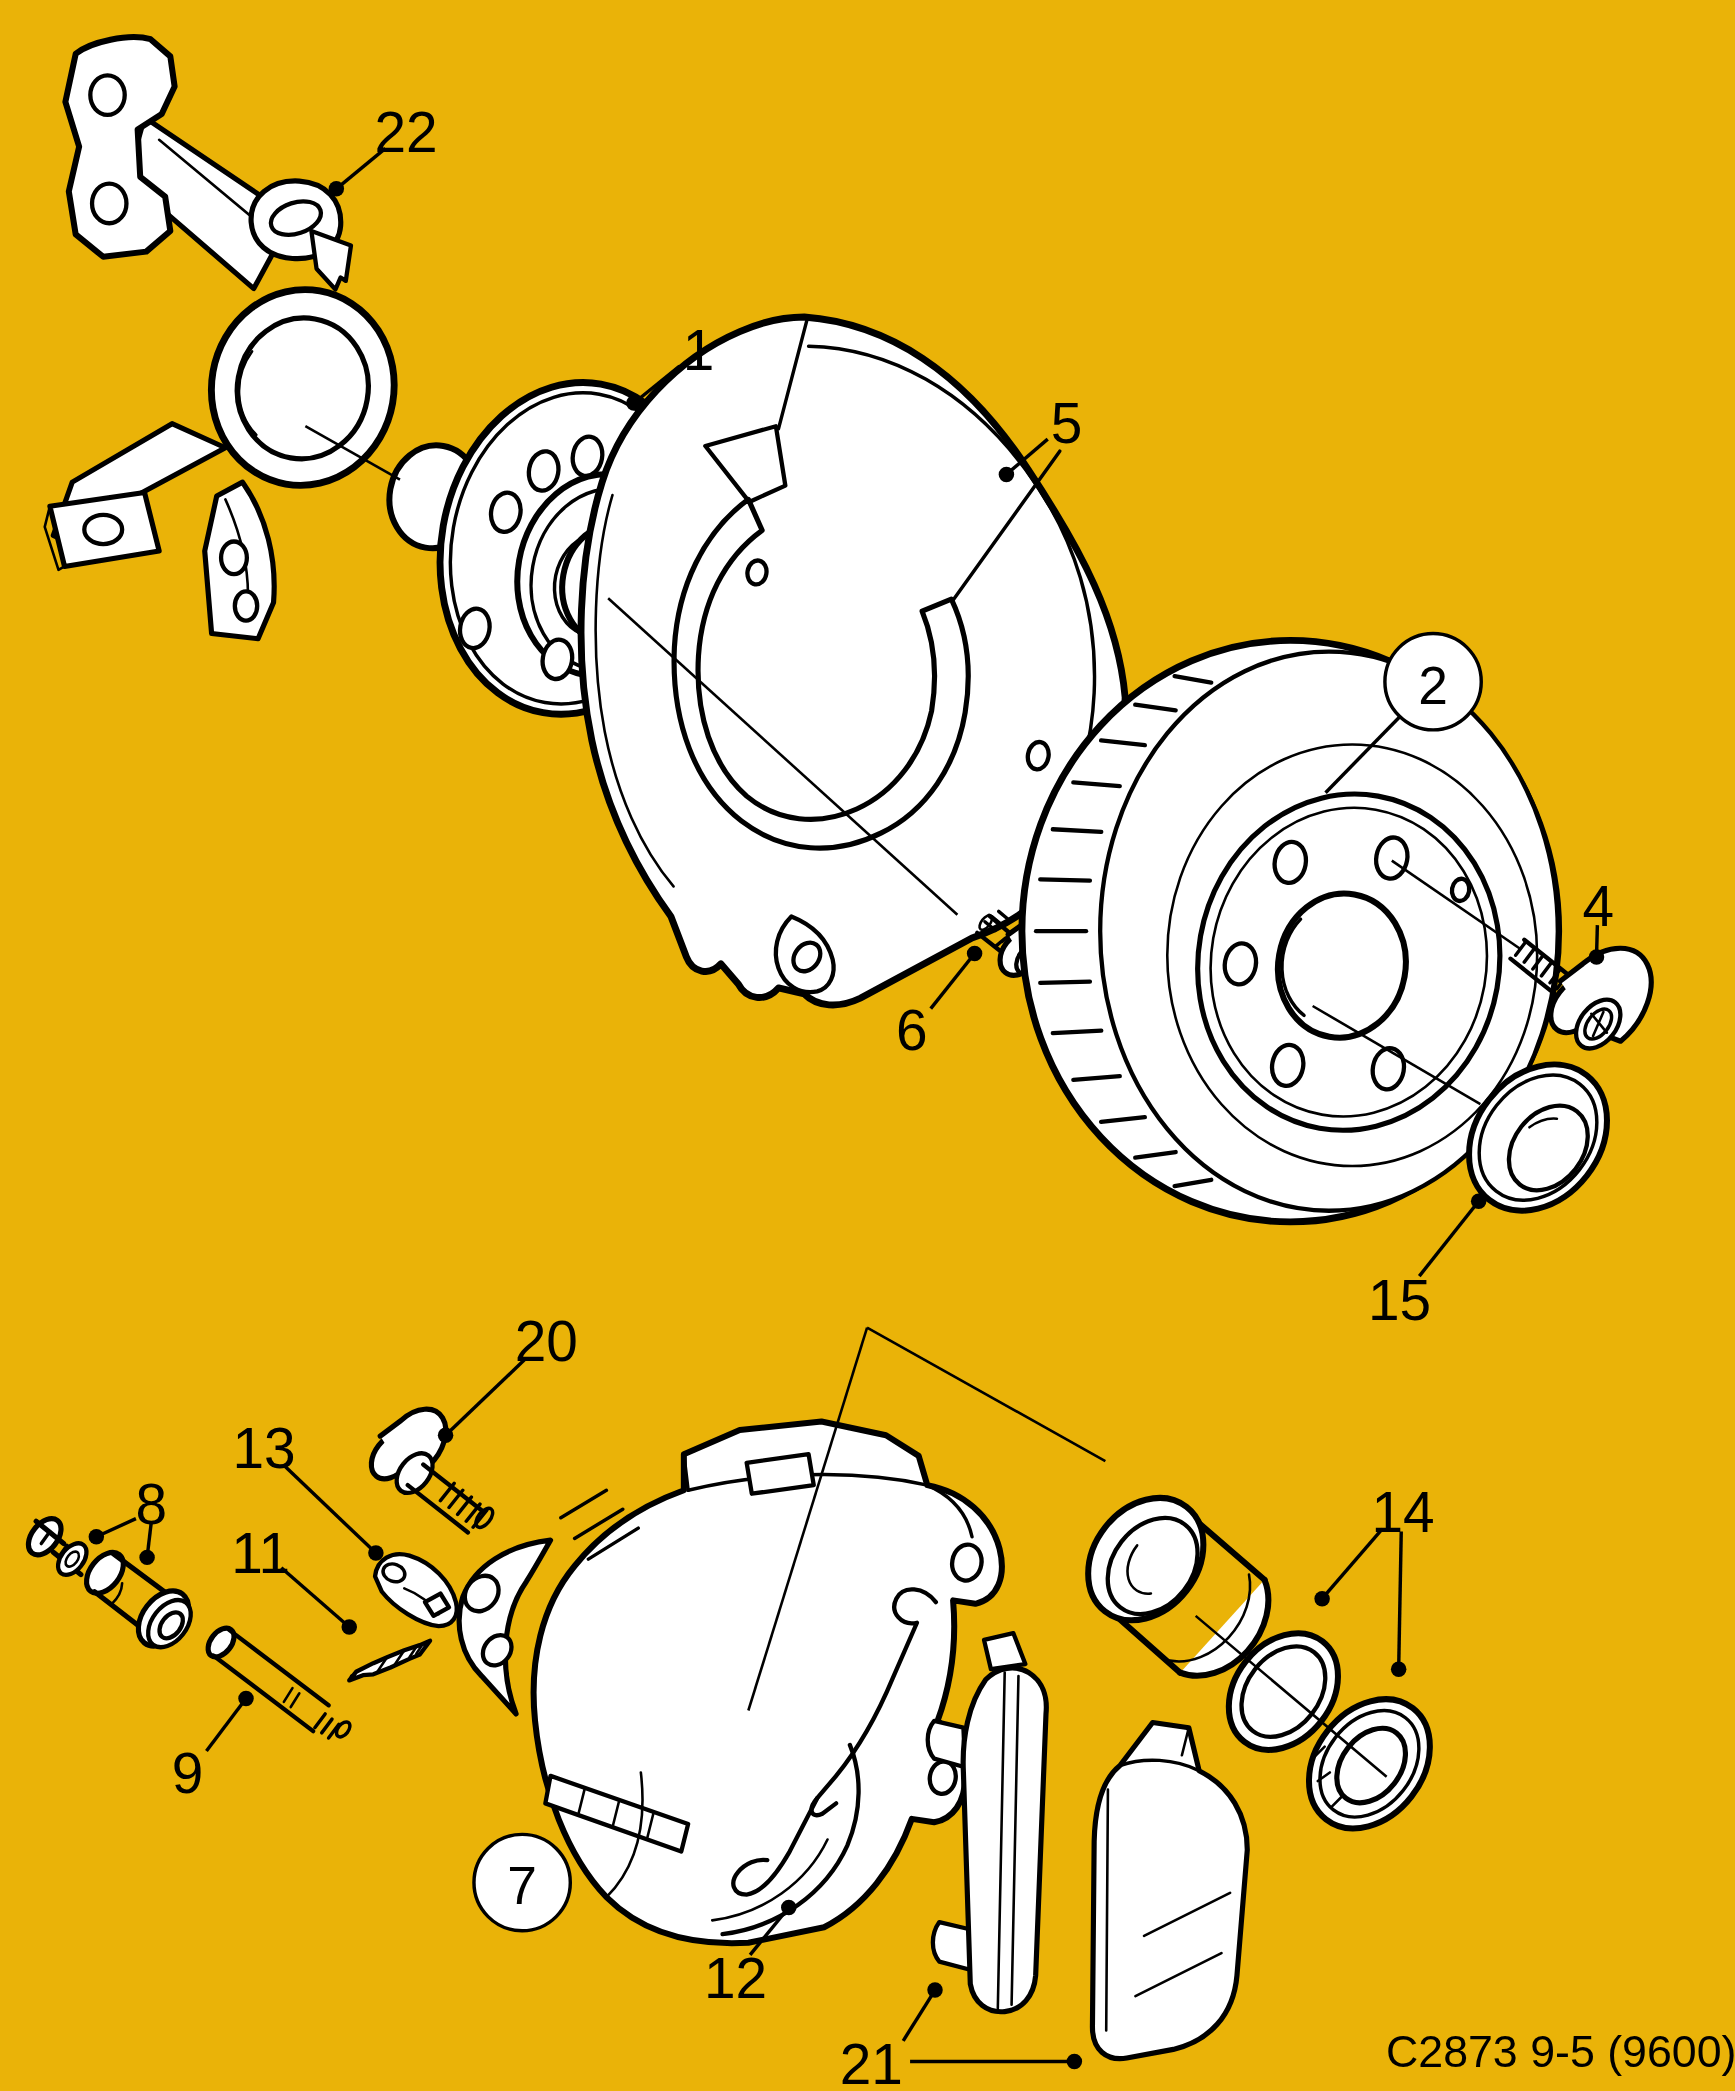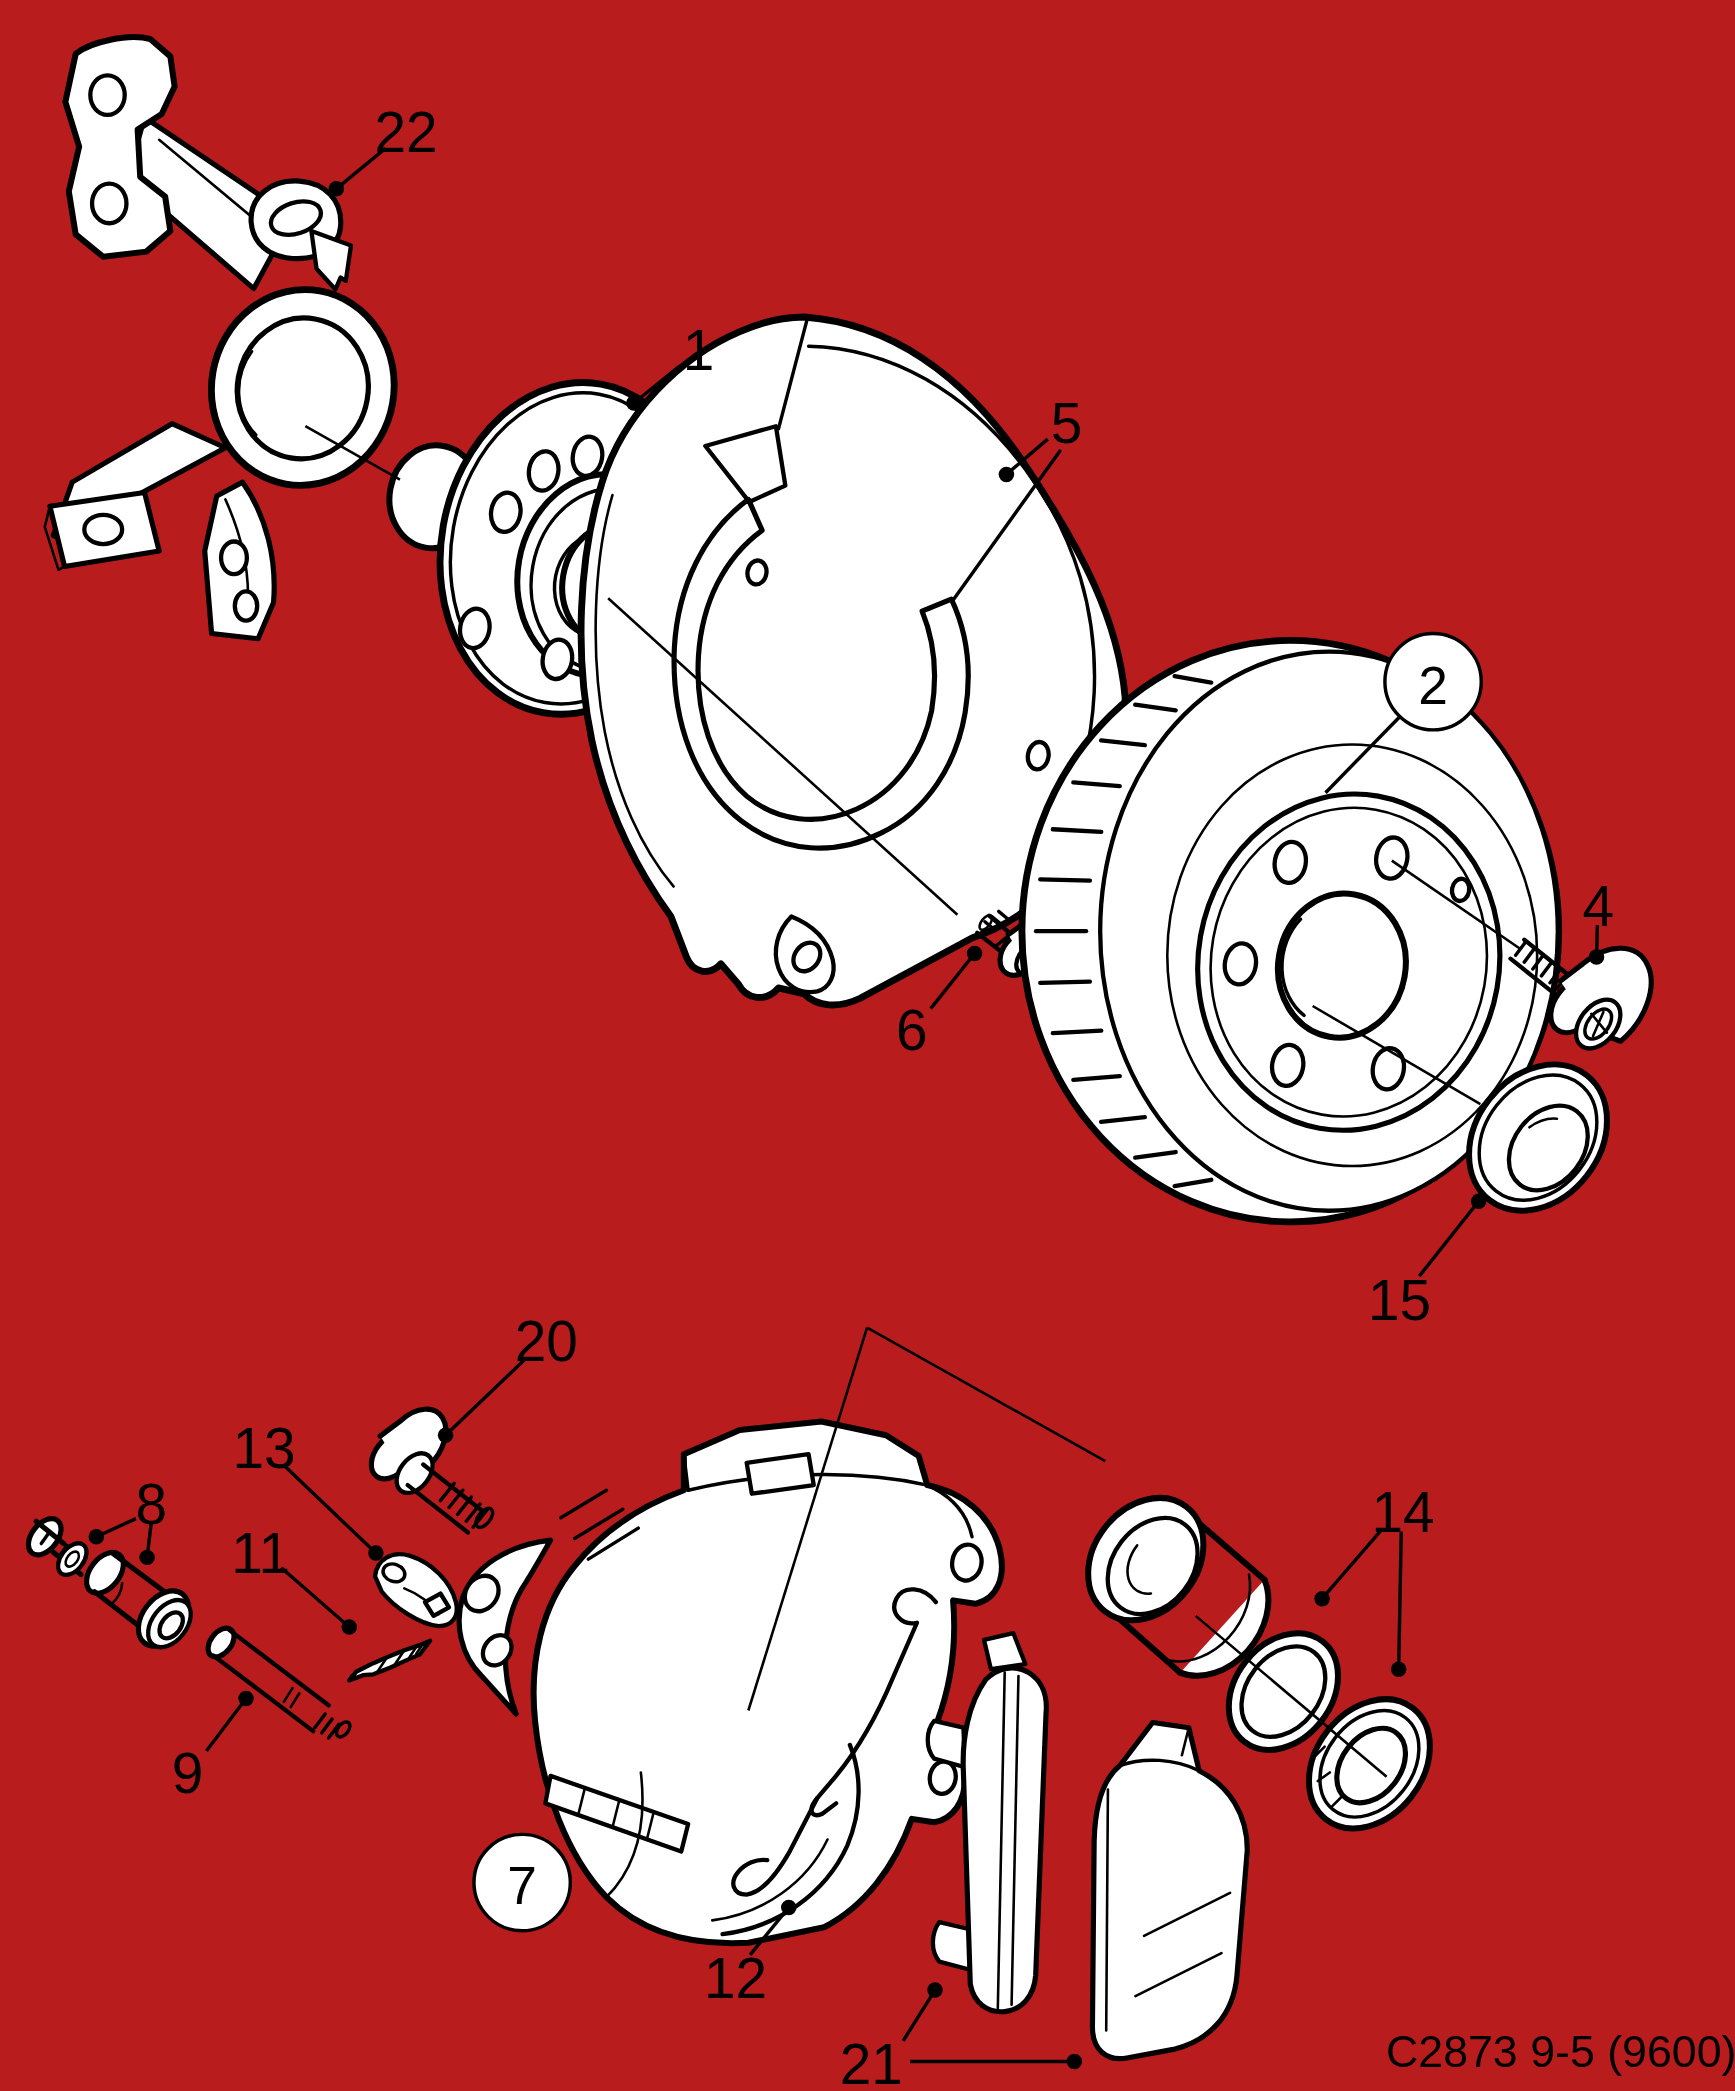--- a/index.html
+++ b/index.html
@@ -1,16 +1,16 @@
 <!DOCTYPE html>
 <html style="font-size:13.8px"><head>
 <meta charset="utf-8">
 <style>
   html,body{margin:0;padding:0;background:#fff;}
-  .stage{position:relative;width:1735px;height:2092px;background:#b91c1c;
+  .stage{position:relative;width:1735px;height:2092px;background:#eab308;
          font-family:"Liberation Sans",sans-serif;overflow:hidden;}
   svg{position:absolute;left:0;top:0;}
   svg *{vector-effect:none;}
   .o8{stroke-width:8;fill:#fff;stroke:#000;stroke-linejoin:round;stroke-linecap:round;}
   .o7{stroke-width:7;fill:#fff;stroke:#000;stroke-linejoin:round;stroke-linecap:round;}
   .o6{stroke-width:6;fill:#fff;stroke:#000;stroke-linejoin:round;stroke-linecap:round;}
   .o5{stroke-width:5;fill:#fff;stroke:#000;stroke-linejoin:round;stroke-linecap:round;}
   .d5{stroke-width:5;fill:none;stroke:#000;stroke-linejoin:round;stroke-linecap:round;}
   .d4{stroke-width:4;fill:none;stroke:#000;stroke-linejoin:round;stroke-linecap:round;}
   .d3{stroke-width:3;fill:none;stroke:#000;stroke-linejoin:round;stroke-linecap:round;}

